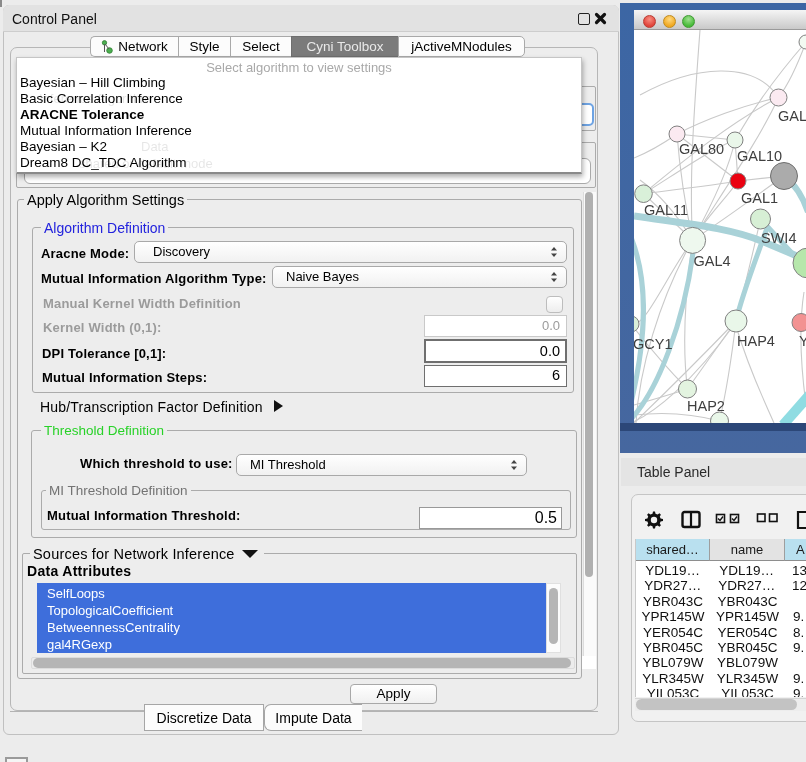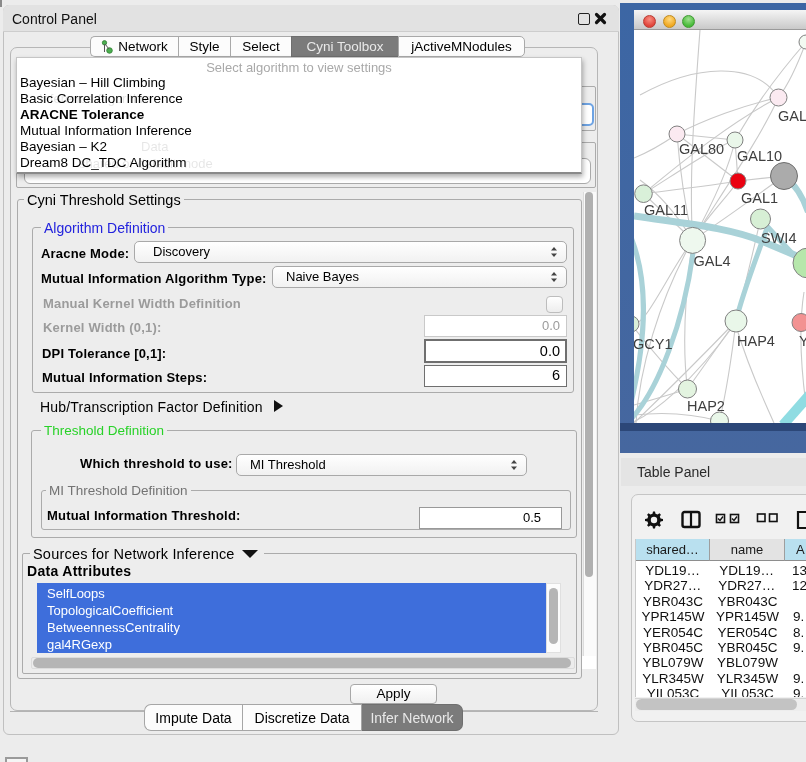--- a/index.html
+++ b/index.html
@@ -51,21 +51,21 @@
 <div class="abs" style="left:573px;top:103px;width:17px;height:19px;background:#fff;border:2.5px solid #6ea3e3;border-radius:5px;"></div>
 <div class="abs" style="left:16px;top:142px;width:578px;height:44px;border:1px solid #ababab;border-radius:2px;"></div>
 <div class="abs" style="left:24px;top:158px;width:565px;height:24px;background:#fff;border:1px solid #a9a9a9;border-radius:6px;"></div>
 
 <div class="abs" style="left:583px;top:192px;width:12px;height:464px;background:#fafafa;border-left:1px solid #dcdcdc;"></div>
 <div class="abs" style="left:585px;top:192px;width:8px;height:385px;background:#b0b0b0;border-radius:4px;"></div>
 
 <div class="abs" style="left:581px;top:656px;width:15px;height:13px;background:#fff;"></div>
 
 <div class="fs" style="left:17px;top:199px;width:563px;height:478px;">
-  <span class="tt" style="left:6px;color:#000;font-size:14.5px;">Cyni Threshold Settings</span>
+  <span class="tt" style="left:6px;color:#000;font-size:14.5px;">Apply Algorithm Settings</span>
 </div>
 
 <div class="fs" style="left:32px;top:227px;width:540px;height:164px;">
   <span class="tt" style="left:8px;color:#2222dd;font-size:14px;">Algorithm Definition</span>
 </div>
 <div class="lbl" style="left:41px;top:246px;">Aracne Mode:</div>
 <div class="combo" style="left:134px;top:241px;width:433px;height:22px;line-height:20px;"><span style="padding-left:18px;">Discovery</span><svg class="ar" viewBox="0 0 8 12">
       <path d="M1 4.5 L4 1 L7 4.5 Z" fill="#444"></path>
       <path d="M1 7.5 L4 11 L7 7.5 Z" fill="#444"></path>
     </svg></div>
@@ -91,41 +91,40 @@
 </div>
 <div class="lbl" style="left:80px;top:456px;">Which threshold to use:</div>
 <div class="combo" style="left:236px;top:454px;width:291px;height:22px;line-height:20px;"><span style="padding-left:13px;">MI Threshold</span><svg class="ar" viewBox="0 0 8 12">
       <path d="M1 4.5 L4 1 L7 4.5 Z" fill="#444"></path>
       <path d="M1 7.5 L4 11 L7 7.5 Z" fill="#444"></path>
     </svg></div>
 <div class="fs" style="left:41px;top:490px;width:528px;height:38px;">
   <span class="tt" style="left:4px;color:#737373;font-size:13.5px;">MI Threshold Definition</span>
 </div>
 <div class="lbl" style="left:47px;top:508px;">Mutual Information Threshold:</div>
-<div class="tfield" style="left:419px;top:507px;width:143px;height:22px;border:1px solid #999;color:#000;line-height:20px;padding-right:20px;font-size:13px;">0.5</div>
+<div class="tfield" style="left:419px;top:507px;width:143px;height:22px;border:1px solid #999;color:#000;line-height:20px;padding-right:4px;font-size:16px;">0.5</div>
 
 <div class="fs" style="left:22px;top:553px;width:553px;height:119px;border-radius:2px;">
   <span class="tt" style="left:7px;color:#000;font-size:14.5px;letter-spacing:0.2px;padding-right:6px;">Sources for Network Inference <span style="display:inline-block;width:0;height:0;border-top:8px solid #111;border-left:8px solid transparent;border-right:8px solid transparent;vertical-align:1px;margin-left:3px;"></span></span>
 </div>
 <div class="lbl" style="left:27px;top:563px;font-size:14px;letter-spacing:0.3px;">Data Attributes</div>
 
 <div class="abs" style="left:37px;top:583px;width:509px;height:70px;background:#3e6edb;color:#fff;font-size:13px;line-height:16.9px;padding:3px 0 8px 10px;box-sizing:border-box;">SelfLoops<br>TopologicalCoefficient<br>BetweennessCentrality<br>gal4RGexp</div>
 <div class="abs" style="left:546px;top:583px;width:15px;height:70px;background:#fcfcfc;border:1px solid #e0e0e0;box-sizing:border-box;"></div>
 <div class="abs" style="left:549px;top:588px;width:9px;height:56px;background:#b5b5b5;border-radius:4.5px;"></div>
 
 <div class="abs" style="left:31px;top:657px;width:544px;height:12px;background:#ececec;border:1px solid #dcdcdc;border-radius:2px;box-sizing:border-box;"></div>
 <div class="abs" style="left:33px;top:658px;width:538px;height:10px;background:#b5b5b5;border-radius:5px;"></div>
 
 <div class="abs" style="left:350px;top:684px;width:87px;height:20px;background:linear-gradient(#ffffff,#f0f0f0);border:1px solid #a8a8a8;border-radius:4px;box-sizing:border-box;text-align:center;font-size:13.5px;line-height:18px;">Apply</div>
 
 <div class="abs" style="left:10px;top:711px;width:588px;height:1px;background:#b3b3b3;"></div>
 <div class="abs" style="left:144px;top:704px;height:27px;display:flex;z-index:5;font-size:14px;">
+  <div style="width:120px;background:#fcfcfc;border:1px solid #a6a6a6;display:flex;align-items:center;justify-content:center;box-sizing:border-box;">Discretize Data</div>
   <div style="width:98px;background:#fcfcfc;border:1px solid #a6a6a6;border-right:none;border-radius:7px 0 0 7px;display:flex;align-items:center;justify-content:center;box-sizing:border-box;">Impute Data</div>
-  <div style="width:120px;background:#fcfcfc;border:1px solid #a6a6a6;display:flex;align-items:center;justify-content:center;box-sizing:border-box;">Discretize Data</div>
-  <div style="width:101px;background:#7b7b7b;border:1px solid #6f6f6f;border-left:none;border-radius:0 7px 7px 0;display:flex;align-items:center;justify-content:center;box-sizing:border-box;color:#e9e9e9;">Infer Network</div>
 </div>
 
 <div class="abs" style="left:5px;top:757px;width:19px;height:10px;background:#f5f5f5;border:2px solid #9a9a9a;"></div>
 
 <div class="abs" style="left:16px;top:57px;width:564px;height:114px;background:#fff;border:1px solid #c5c5c5;border-bottom:2px solid #8a8a8a;box-shadow:1px 3px 5px rgba(0,0,0,0.32);z-index:50;">
   <div class="abs" style="left:22px;top:33px;color:rgba(0,0,0,0.10);font-size:13px;white-space:nowrap;">Inference Algorithm</div>
   <div class="abs" style="left:124px;top:81px;color:rgba(0,0,0,0.10);font-size:13px;white-space:nowrap;">Data</div>
   <div class="abs" style="left:62px;top:98px;color:rgba(0,0,0,0.10);font-size:13px;white-space:nowrap;">shared or default mode</div>
   <div style="position:absolute;left:0;top:2px;width:100%;text-align:center;color:#a9a9a9;font-size:13px;">Select algorithm to view settings</div>
   <div style="position:absolute;left:3px;top:17px;font-size:13.5px;color:#000;line-height:16.1px;white-space:nowrap;">Bayesian – Hill Climbing<br>Basic Correlation Inference<br><b>ARACNE Tolerance</b><br>Mutual Information Inference<br>Bayesian – K2<br>Dream8 DC_TDC Algorithm</div>

